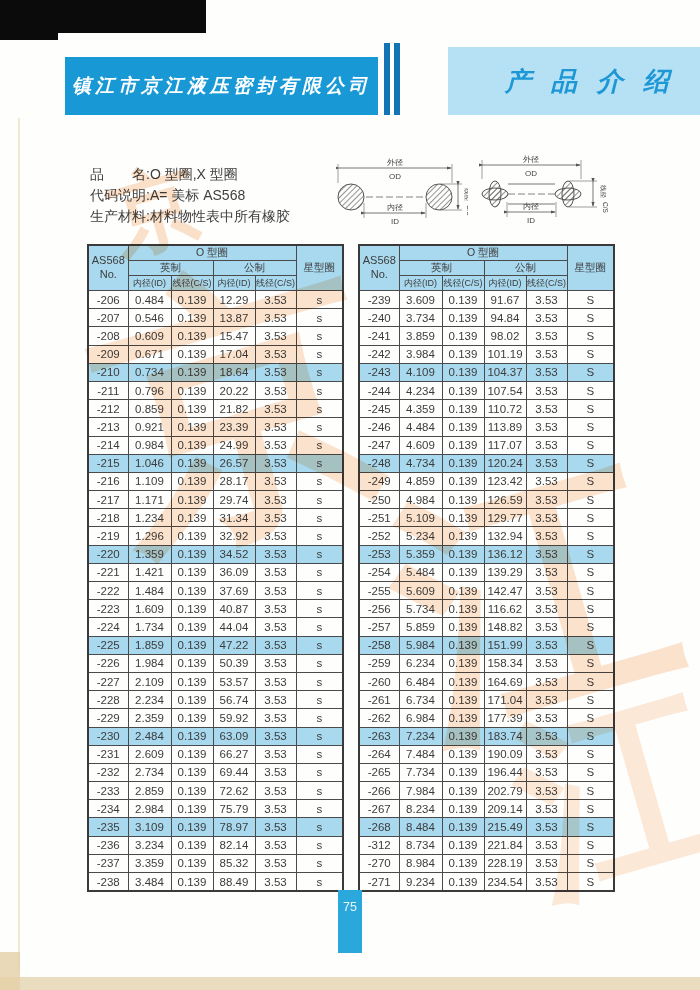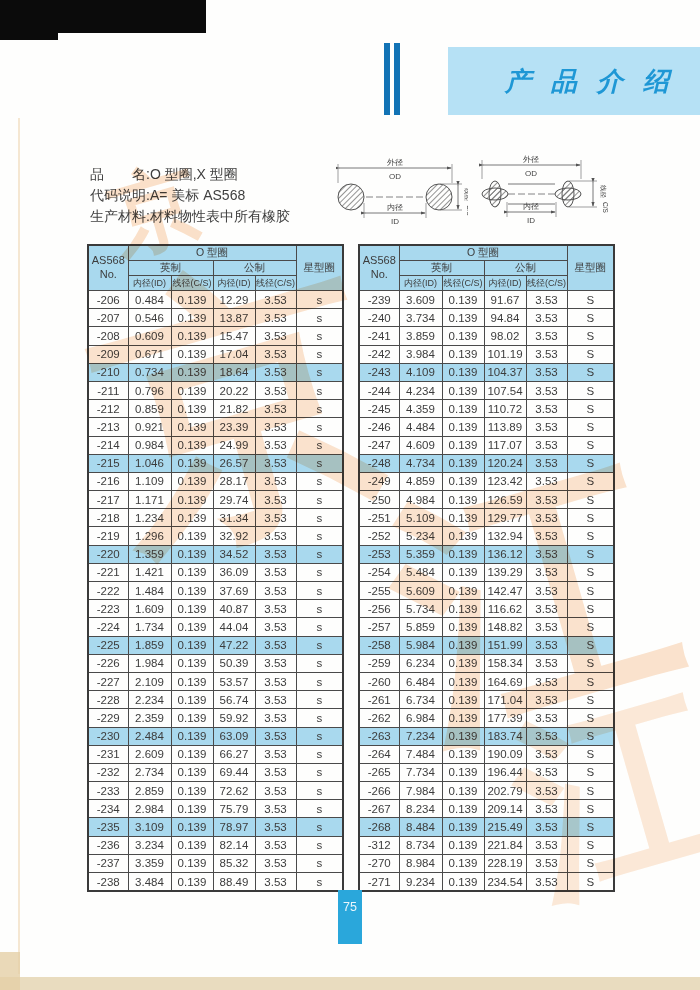--- a/index.html
+++ b/index.html
@@ -39,33 +39,36 @@
   .tbl td{font-size:11.5px;height:17.2px;}
   .tbl tr.hl td{background:var(--row_highlight,#a9d9ee);}
   
   .watermark{position:absolute;color:var(--watermark,#f09a50);opacity:.28;font-weight:bold;
              pointer-events:none;mix-blend-mode:multiply;z-index:5;font-family:"DejaVu Sans",sans-serif;}
   .wm1{left:100px;top:220px;font-size:280px;transform:rotate(-16deg);}
   .wm2{left:400px;top:420px;font-size:270px;transform:rotate(-16deg);}
   .wm3{left:520px;top:660px;font-size:200px;transform:rotate(-16deg);opacity:.22;}
   .wm4{left:110px;top:150px;font-size:90px;transform:rotate(-16deg);opacity:.30;}
   
-  .pagenum{position:absolute;left:338px;top:890px;width:24px;height:54px;
+  .pagenum{position:absolute;left:338px;top:890px;width:24px;height:63px;
            background:var(--page_num_bg,#2aa7db);color:#eaf6fc;font-size:12.5px;
            text-align:center;line-height:34px;}
 </style>
 </head>
 <body>
 
 <div class="page">
 
   <div class="scan-corner"></div>
   <div class="scan-corner2"></div>
   <div class="left-line"></div>
 
+  <div class="banner-dark">
+    <span>镇江市京江液压密封有限公司</span>
+  </div>
   <div class="bar bar1"></div>
   <div class="bar bar2"></div>
   <div class="banner-light">
     <span>产品介绍</span>
   </div>
 
 
   <div class="info">
     <div>品　　名:O 型圈,X 型圈</div>
     <div>代码说明:A= 美标 AS568</div>

